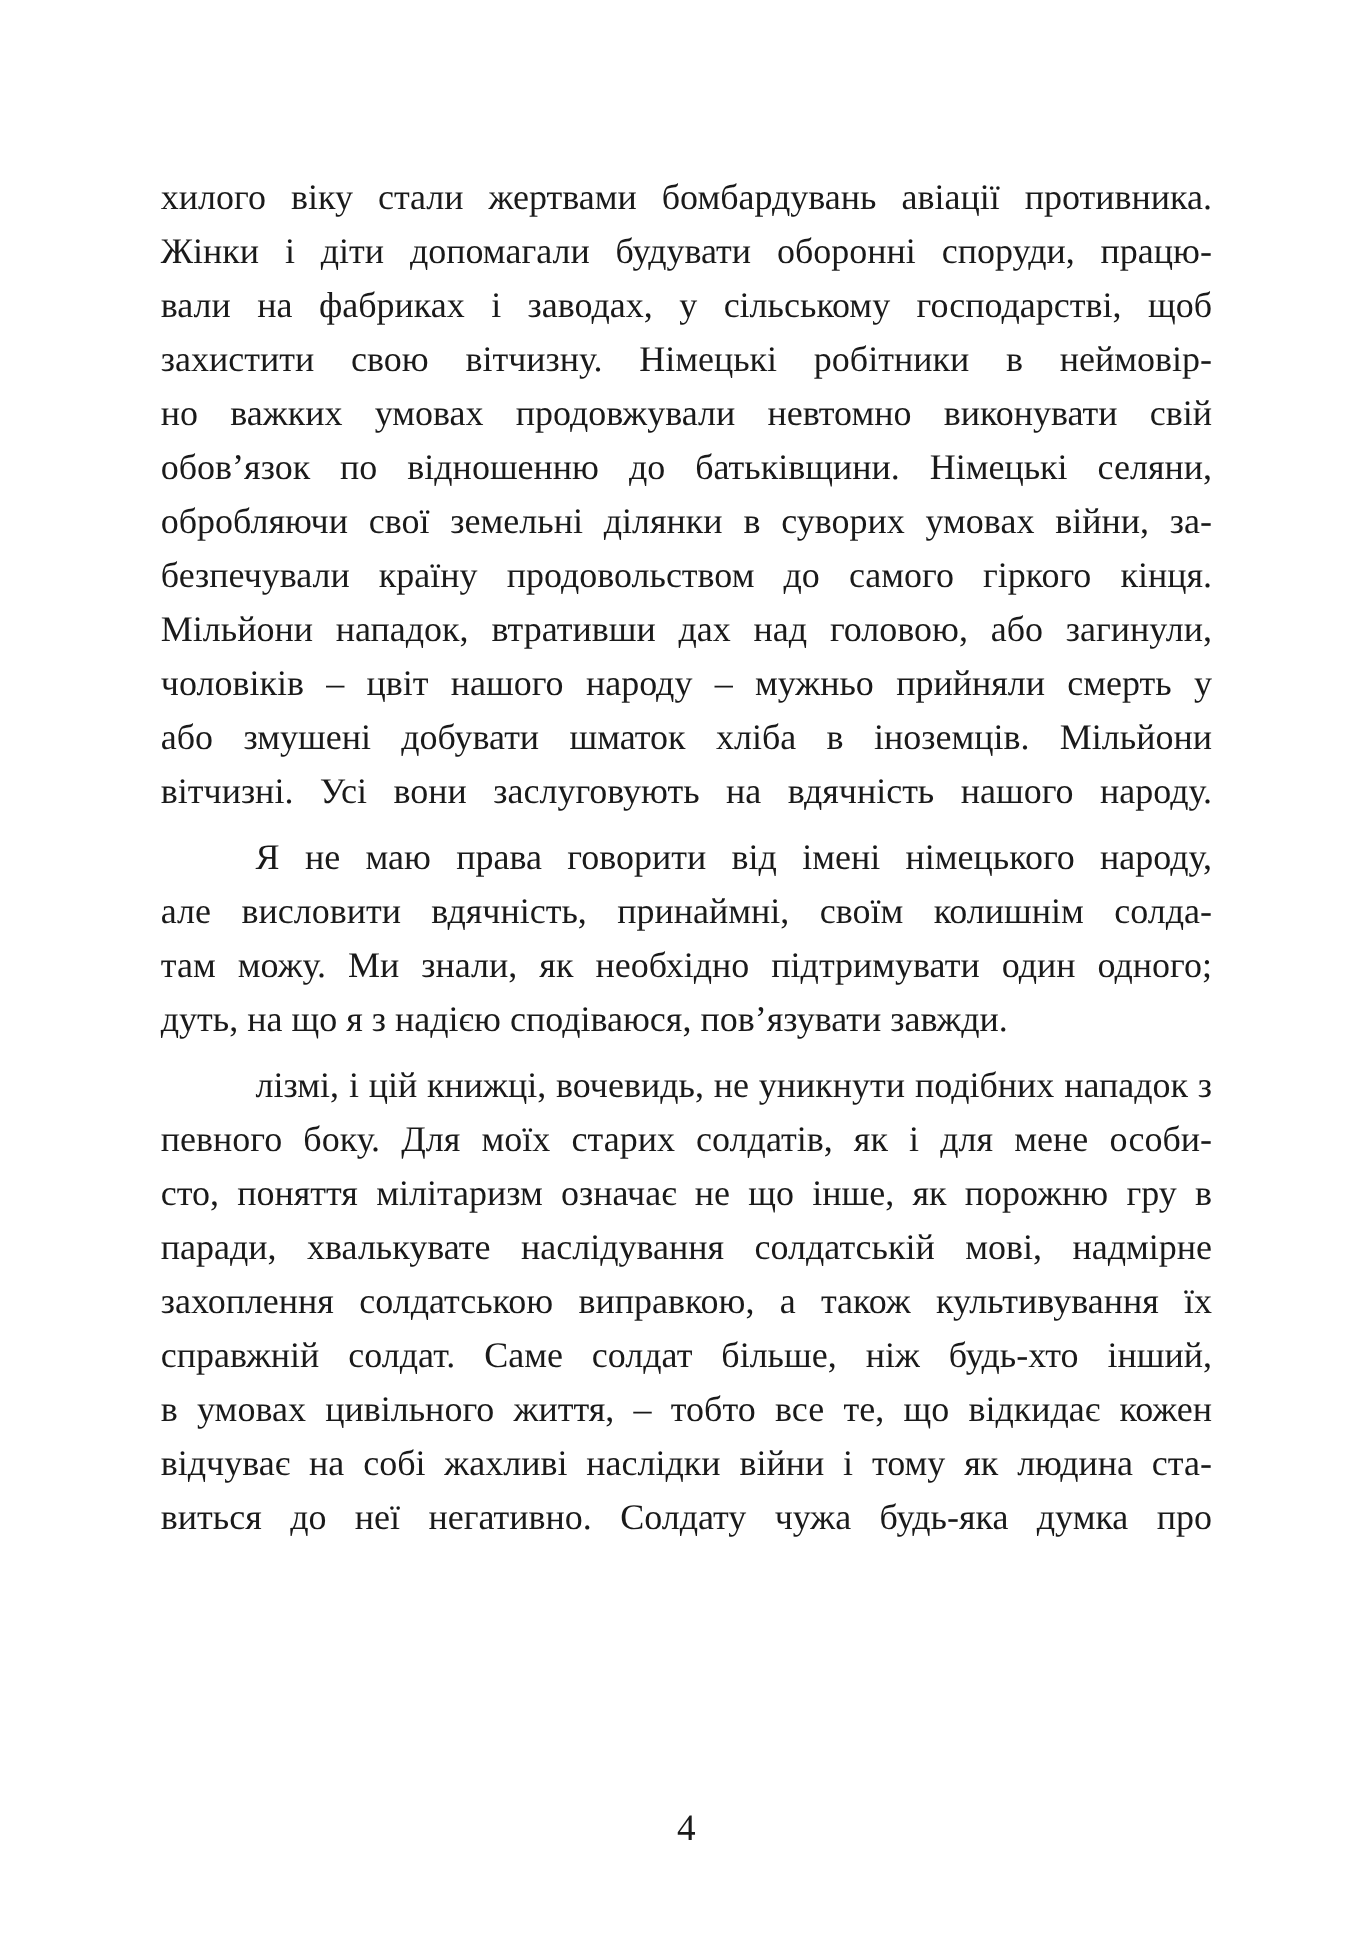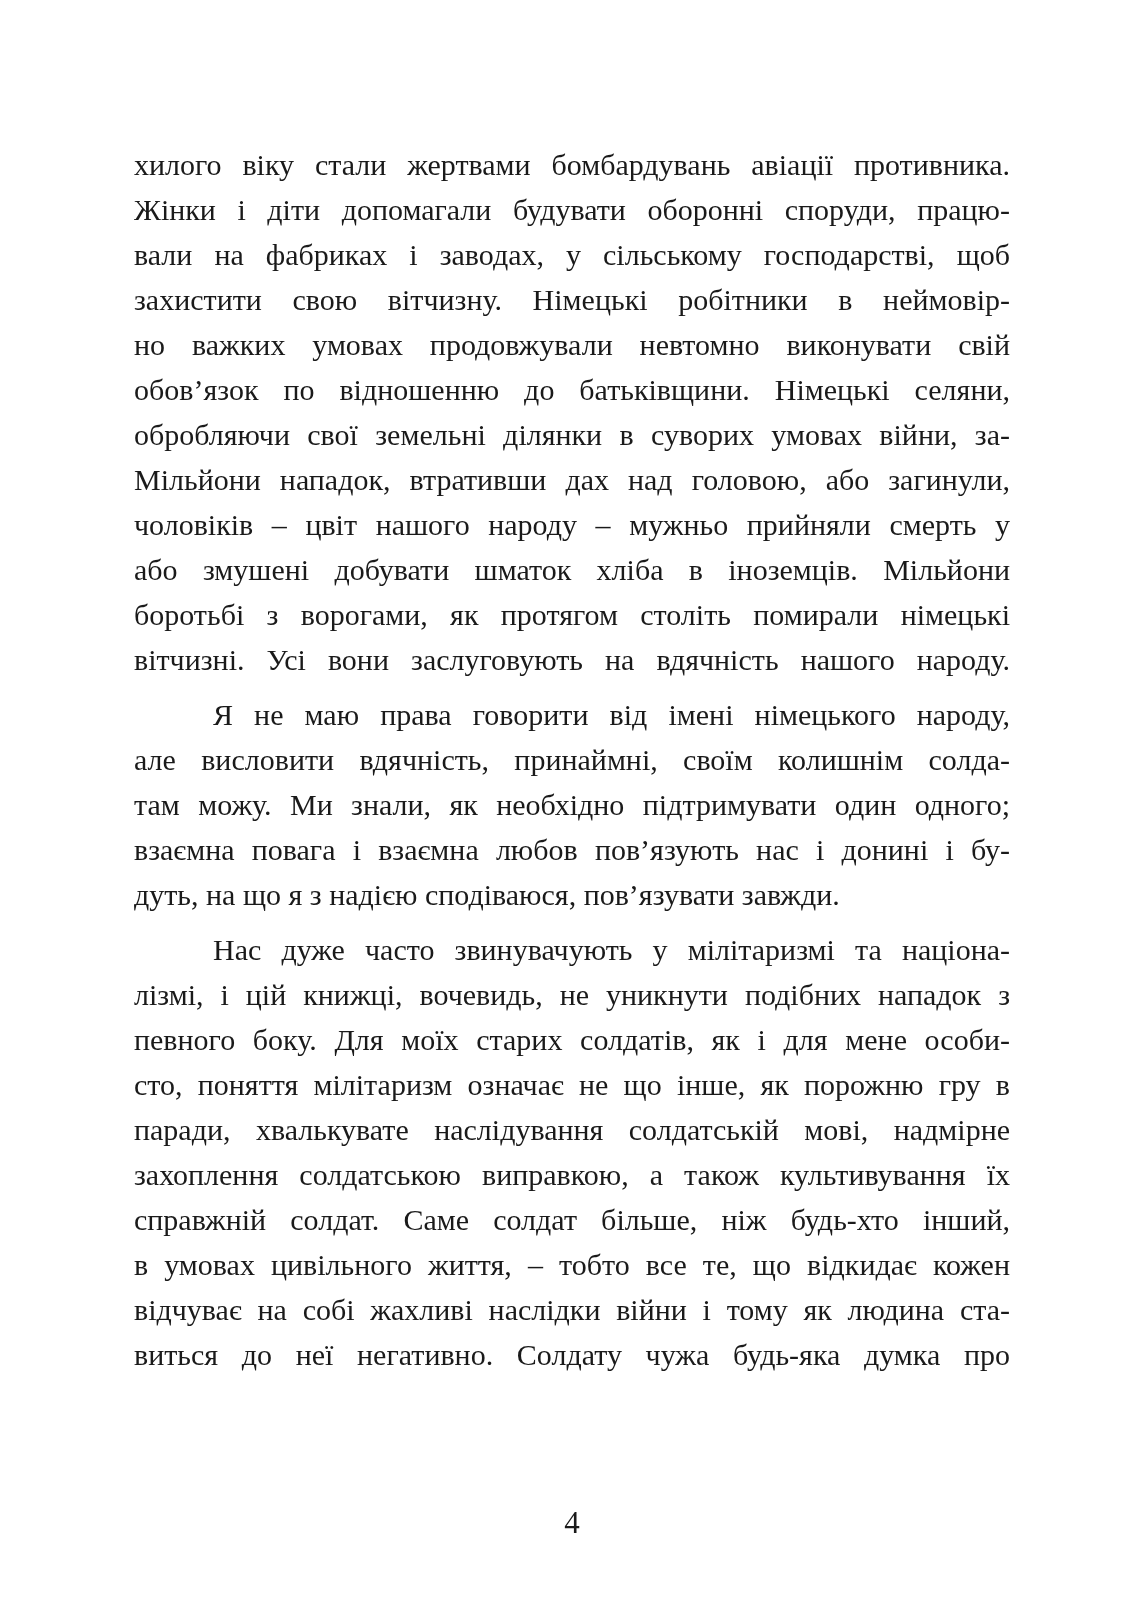--- a/index.html
+++ b/index.html
@@ -50,35 +50,33 @@
 <div class="page">
   <div class="textblock">
       <div class="para">
         <div class="line">хилого віку стали жертвами бомбардувань авіації противника.</div>
         <div class="line">Жінки і діти допомагали будувати оборонні споруди, працю-</div>
         <div class="line">вали на фабриках і заводах, у сільському господарстві, щоб</div>
         <div class="line">захистити свою вітчизну. Німецькі робітники в неймовір-</div>
         <div class="line">но важких умовах продовжували невтомно виконувати свій</div>
         <div class="line">обов’язок по відношенню до батьківщини. Німецькі селяни,</div>
         <div class="line">обробляючи свої земельні ділянки в суворих умовах війни, за-</div>
+        <div class="line">безпечували країну продовольством до самого гіркого кінця.</div>
         <div class="line">Мільйони нападок, втративши дах над головою, або загинули,</div>
         <div class="line">чоловіків – цвіт нашого народу – мужньо прийняли смерть у</div>
         <div class="line">або змушені добувати шматок хліба в іноземців. Мільйони</div>
-        <div class="line">боротьбі з ворогами, як протягом століть помирали німецькі</div>
         <div class="line">вітчизні. Усі вони заслуговують на вдячність нашого народу.</div>
       </div>
       <div class="para indent">
         <div class="line">Я не маю права говорити від імені німецького народу,</div>
         <div class="line">але висловити вдячність, принаймні, своїм колишнім солда-</div>
         <div class="line">там можу. Ми знали, як необхідно підтримувати один одного;</div>
-        <div class="line">взаємна повага і взаємна любов пов’язують нас і донині і бу-</div>
         <div class="line no-just">дуть, на що я з надією сподіваюся, пов’язувати завжди.</div>
       </div>
       <div class="para indent">
-        <div class="line">Нас дуже часто звинувачують у мілітаризмі та націона-</div>
         <div class="line">лізмі, і цій книжці, вочевидь, не уникнути подібних нападок з</div>
         <div class="line">певного боку. Для моїх старих солдатів, як і для мене особи-</div>
         <div class="line">сто, поняття мілітаризм означає не що інше, як порожню гру в</div>
         <div class="line">паради, хвалькувате наслідування солдатській мові, надмірне</div>
         <div class="line">захоплення солдатською виправкою, а також культивування їх</div>
         <div class="line">справжній солдат. Саме солдат більше, ніж будь-хто інший,</div>
         <div class="line">в умовах цивільного життя, – тобто все те, що відкидає кожен</div>
         <div class="line">відчуває на собі жахливі наслідки війни і тому як людина ста-</div>
         <div class="line">виться до неї негативно. Солдату чужа будь-яка думка про</div>
       </div>

